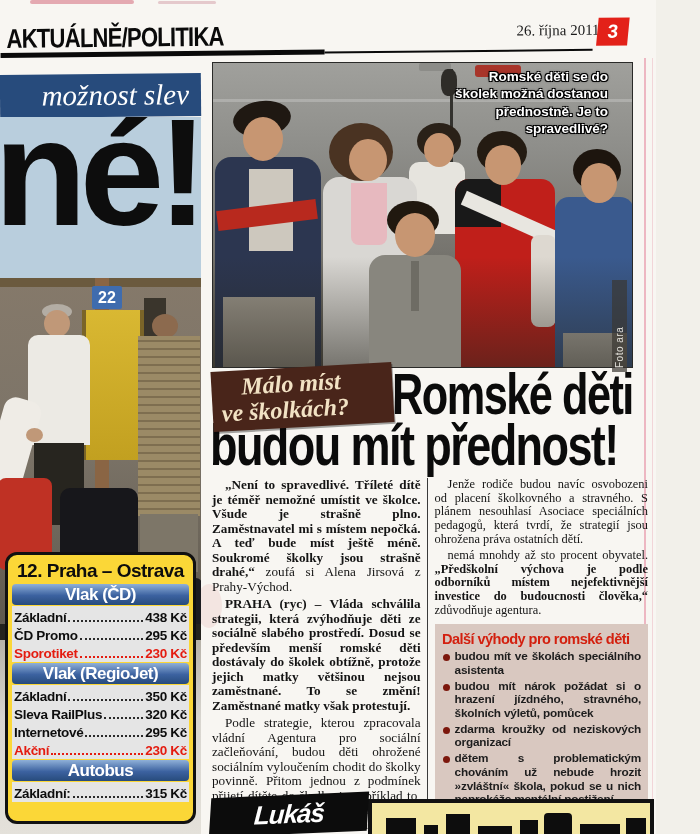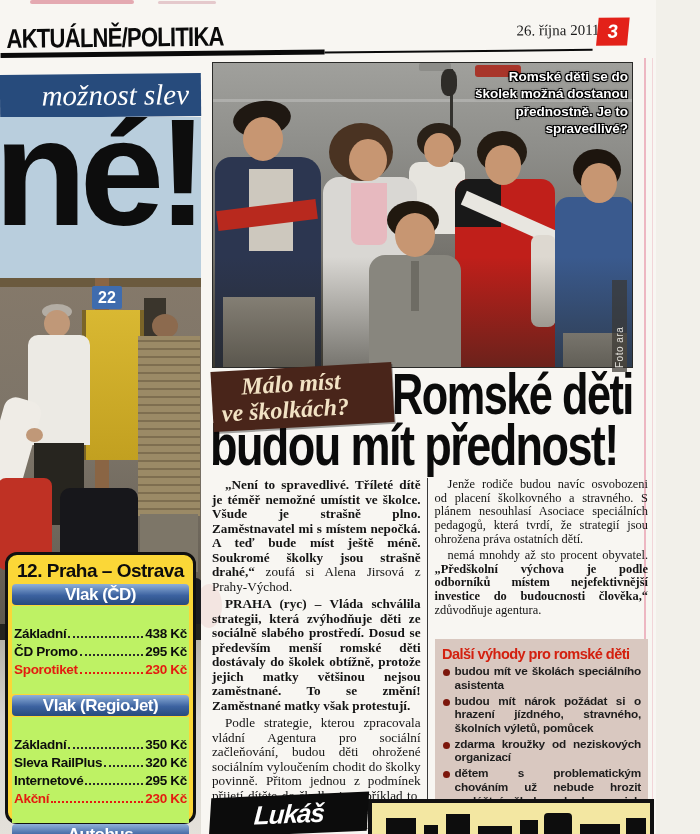--- a/index.html
+++ b/index.html
@@ -48,21 +48,21 @@
   .suitcase{left:18px;top:292px;width:112px;height:70px;background:#101014;border-radius:6px;border-top:4px solid #2e2e34;}
   .darkbag{left:150px;top:300px;width:52px;height:62px;background:#1c1c20;border-radius:6px;}
   .steps{left:0;top:346px;width:201px;height:16px;background:#24231e;}
   .lp-bottom{left:0;top:640px;width:201px;height:194px;background:linear-gradient(180deg,#b7b2a8,#d8d5cf 40%,#e4e1da);}
 
   
   .ptable{left:5px;top:552px;width:191px;height:272px;background:#fbd737;border:3px solid #111;border-radius:12px;box-sizing:border-box;padding:3px 4px;z-index:5;}
   .pt-title{font-size:19px;font-weight:bold;letter-spacing:-.5px;text-align:center;color:#0d0d0d;line-height:25px;height:25px;white-space:nowrap;}
   .tbar{background:linear-gradient(180deg,#8fb0d8 0%,#3c62a0 55%,#274b7c 100%);border-radius:4px;color:#fff;font-weight:bold;font-size:17px;text-align:center;line-height:21px;margin:1px 0;letter-spacing:-.5px;}
   .tbar .l2{display:block;font-size:15px;line-height:16px;margin-top:-2px;padding-bottom:2px;}
-  .rows{background:#bef264;padding:17px 2px;}
+  .rows{background:#e5e5e5;padding:1px 2px;}
   .prow{display:flex;align-items:flex-end;height:18px;font-size:13.5px;font-weight:bold;color:#0d0d0d;letter-spacing:-.3px;}
   .prow .dots{flex:1;border-bottom:2px dotted #2a2a2a;margin:0 2px 3px 2px;}
   .prow .val{white-space:nowrap;}
   .prow.red{color:#e41c10;}
   .prow.red .dots{border-color:#e41c10;}
 
   
   .photo{left:212px;top:62px;width:421px;height:306px;background:linear-gradient(180deg,#a0a09c 0%,#8e8e8a 28%,#76746e 62%,#55524a 100%);border:1px solid #2a2a28;overflow:hidden;box-sizing:border-box;}
   .photo div{position:absolute;}
   .ph-line1{left:0;top:36px;width:421px;height:3px;background:rgba(255,255,255,.22);}
@@ -98,40 +98,40 @@
   .k6-hair{left:360px;top:86px;width:48px;height:42px;background:#1d150e;border-radius:50%;}
   .k6-face{left:368px;top:100px;width:36px;height:40px;background:#c79672;border-radius:50%;}
   .k6-torso{left:342px;top:134px;width:79px;height:172px;background:#3a5a8e;border-radius:14px 14px 0 0;}
   .k6-pants{left:350px;top:270px;width:64px;height:36px;background:#aaa69e;}
   
   .k4-hair{left:174px;top:138px;width:52px;height:38px;background:#20180f;border-radius:50%;}
   .k4-face{left:182px;top:150px;width:40px;height:44px;background:#c79672;border-radius:50%;}
   .k4-torso{left:156px;top:192px;width:92px;height:114px;background:#88867e;border-radius:16px 16px 0 0;}
   .k4-placket{left:198px;top:198px;width:8px;height:50px;background:#6e6c64;}
 
-  .caption{left:442px;top:68px;width:186px;color:#fff;font-weight:bold;font-size:13.5px;line-height:1.28;text-align:right;white-space:pre-line;z-index:3;
+  .caption{left:422px;top:68px;width:186px;color:#fff;font-weight:bold;font-size:13.5px;line-height:1.28;text-align:right;white-space:pre-line;z-index:3;
     text-shadow:1px 1px 0 #000,-1px -1px 0 #000,1px -1px 0 #000,-1px 1px 0 #000,0 0 3px #000;}
   .credit{left:612px;top:280px;height:84px;writing-mode:vertical-rl;transform:rotate(180deg);font-size:10px;color:#e2e0da;background:rgba(58,56,50,.7);padding:4px 2px;z-index:3;letter-spacing:.5px;}
 
   
   .kicker{left:212px;top:367px;width:181px;height:60px;background:#49251a;color:#f2e2c4;font-family:"Liberation Serif",serif;font-style:italic;font-weight:bold;transform:rotate(-3.2deg);box-shadow:1px 2px 0 rgba(0,0,0,.35);z-index:4;}
   .kicker .l1{display:block;font-size:24px;line-height:26px;padding:3px 0 0 30px;}
   .kicker .l2{display:block;font-size:24px;line-height:26px;padding-left:9px;}
   .hl1{left:392px;top:366px;font-size:57px;font-weight:bold;letter-spacing:-2px;color:#0b0b0b;transform:scaleX(.76);transform-origin:left top;white-space:nowrap;line-height:1;}
   .hl2{left:210px;top:417px;font-size:57px;font-weight:bold;letter-spacing:-2px;color:#0b0b0b;transform:scaleX(.79);transform-origin:left top;white-space:nowrap;line-height:1;}
 
   
   .cols{left:212px;top:478px;width:436px;display:flex;}
   .colL{width:230px;padding-right:6px;border-right:1.5px solid #3a3a3a;font-family:"Liberation Serif",serif;font-size:13.2px;line-height:1.1;text-align:justify;color:#141414;}
   .colR{flex:1;padding-left:7px;font-family:"Liberation Serif",serif;font-size:12.4px;line-height:1.1;text-align:justify;color:#141414;}
   .cols p{margin:0 0 3px 0;text-indent:13px;}
   .cols .b{font-weight:bold;}
 
   
-  .bbox{margin-top:22px;background:#d9c8c0;padding:6px 7px 8px 7px;font-family:"Liberation Sans",sans-serif;}
+  .bbox{margin-top:7px;background:#d9c8c0;padding:6px 7px 8px 7px;font-family:"Liberation Sans",sans-serif;}
   .bbox .btitle{color:#d3200f;font-weight:bold;font-size:15.5px;letter-spacing:-.6px;margin-bottom:3px;white-space:nowrap;transform:scaleX(.94);transform-origin:left top;}
   .bbox .bitem{position:relative;padding-left:13px;font-size:11.8px;font-weight:bold;color:#1d1d1d;line-height:1.16;margin-bottom:2px;letter-spacing:-.2px;}
   .bbox .dot{position:absolute;left:1px;top:4px;width:7px;height:7px;background:#7c170c;border-radius:50%;}
 
   
   .author{left:210px;top:795px;width:158px;height:39px;background:#0c0c0c;transform:rotate(-2.4deg) skewX(-6deg);color:#fff;font-style:italic;font-weight:bold;font-size:26px;line-height:38px;text-align:center;letter-spacing:-1px;z-index:6;}
   .ybox{left:368px;top:799px;width:286px;height:35px;background:#f3e7a2;border:4px solid #111;border-bottom:none;box-sizing:border-box;overflow:hidden;z-index:5;}
   .ybox .fr{position:absolute;bottom:0;background:#0d0d0d;}
   .fr1{left:14px;width:30px;height:16px;}
   .fr2{left:52px;width:14px;height:9px;}

